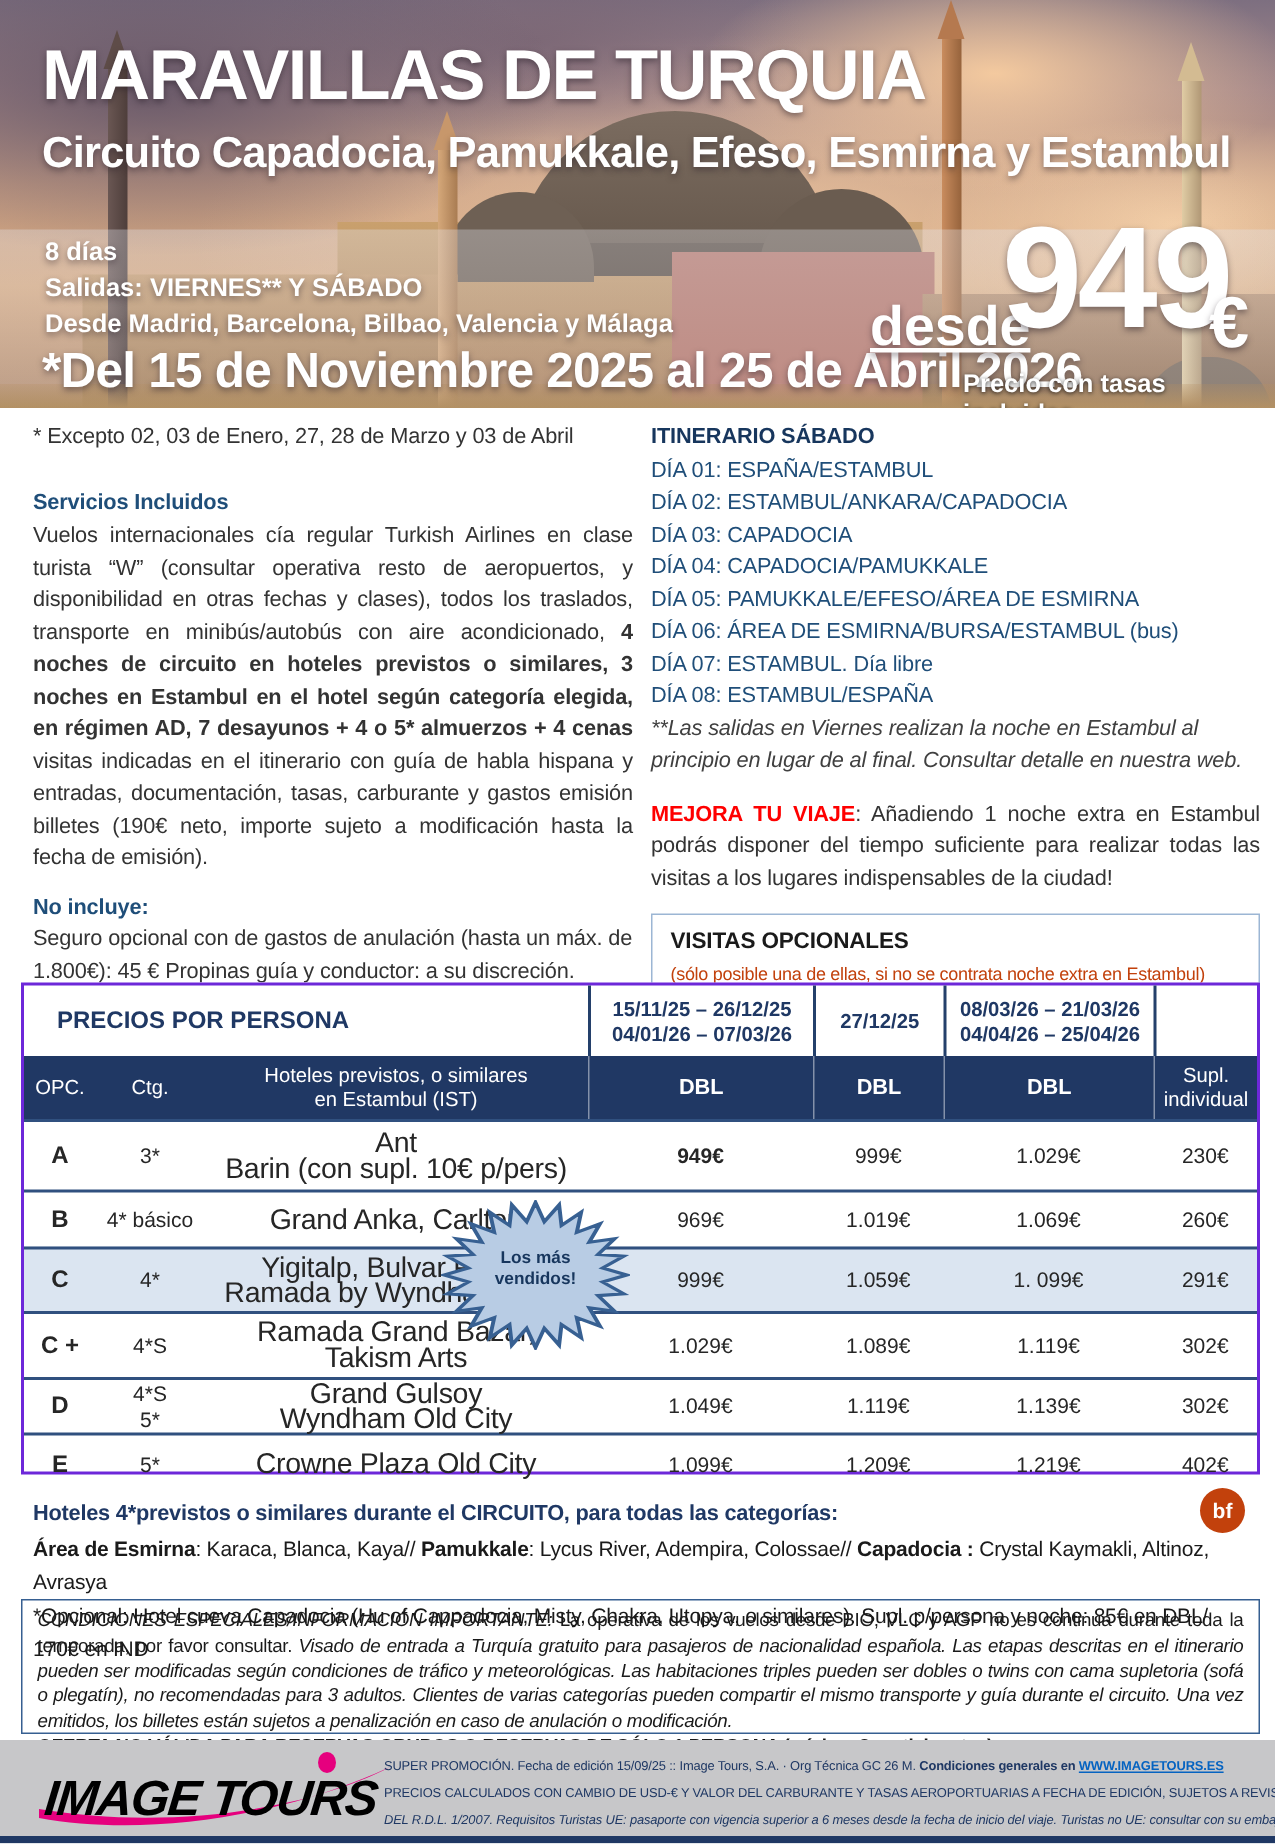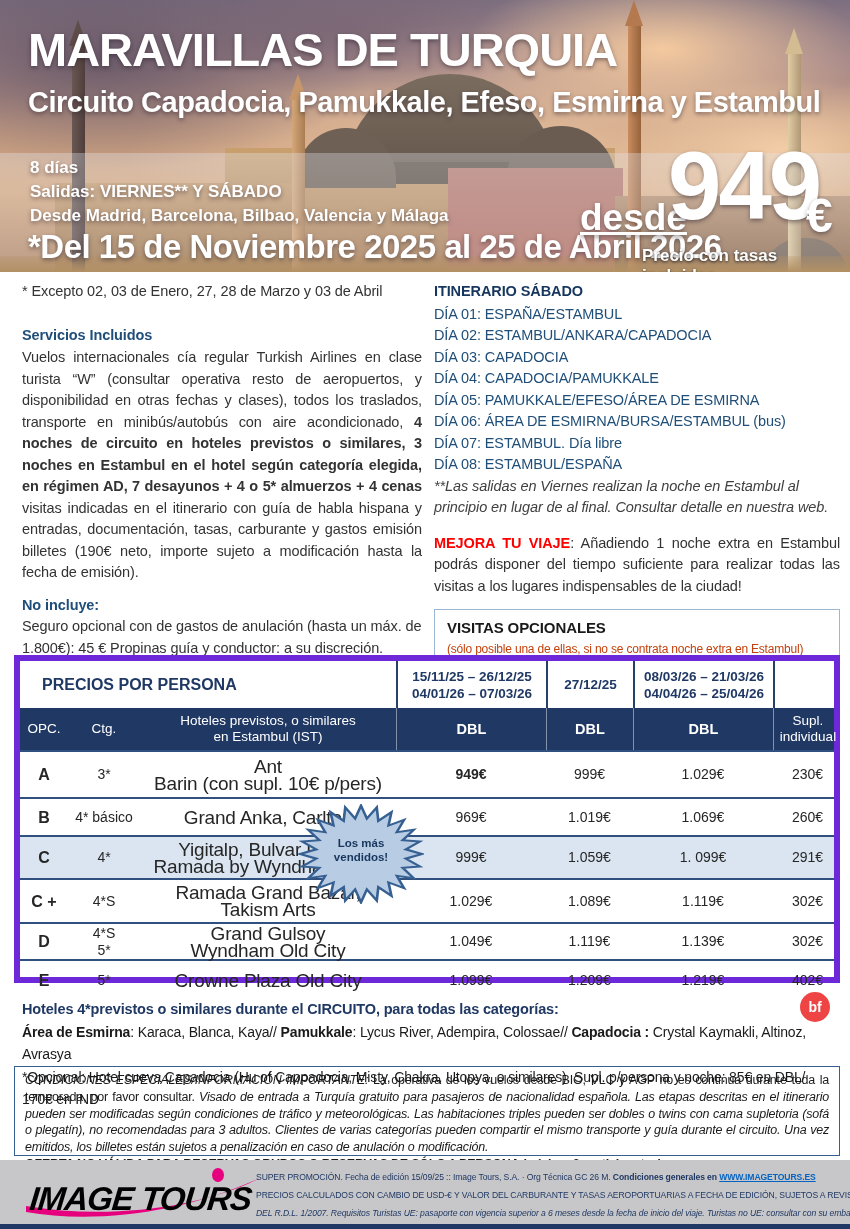--- a/index.html
+++ b/index.html
@@ -63,21 +63,21 @@
   .itin-day { color:#1f4e79; }
   .itin-note { font-style:italic; color:#404040; margin-top:0px; }
   .mejora { margin-top:14px; text-align:justify; }
   .mejora b { color:#ff0000; }
   .visitas { margin-top:12px; border:1px solid #9cb6d4; padding:7px 12px 10px 12px; background:#fff; }
   .visitas .vtitle { font-weight:bold; font-size:15px; color:#1a1a1a; }
   .visitas .vsub { font-size:12px; letter-spacing:-0.2px; color:#c2410c; }
   .visitas .vitem { font-size:15px; }
 
   
-  .ptable { position:absolute; left:14px; top:655px; width:826px; height:328px; border:6px solid #6d28d9; background:#fff; }
+  .ptable { position:absolute; left:14px; top:655px; width:826px; height:328px; border:2px solid #6d28d9; background:#fff; }
   .trow { display:grid; grid-template-columns:48px 72px 256px 150px 87px 140px 69px; align-items:center; }
   .thead1 { height:47px; }
   .thead1 .cell { height:100%; display:flex; align-items:center; justify-content:center; text-align:center; }
   .t-title { grid-column:1/4; justify-content:flex-start !important; padding-left:22px; color:#1f3864; font-weight:bold; font-size:16px; }
   .t-date { border-left:2px solid #24406b; color:#1f3864; font-weight:bold; font-size:13.5px; line-height:17px; white-space:pre-line; }
   .thead2 { height:42px; background:#203864; color:#fff; }
   .thead2 .cell { height:100%; display:flex; align-items:center; justify-content:center; text-align:center; font-size:13.5px; line-height:16px; white-space:pre-line; }
   .thead2 .vline { border-left:1px solid rgba(255,255,255,.45); }
   .thead2 .bold { font-weight:bold; font-size:14.5px; }
   .drow { border-top:2px solid #30507f; }
@@ -89,21 +89,21 @@
   .r-cp { height:44px; } .r-d { height:37px; } .r-e { height:41px; }
   .big-price { font-weight:bold; font-size:19px; }
   .badge { position:absolute; left:278px; top:143px; width:126px; height:100px; z-index:5; }
   .badge svg { width:100%; height:100%; }
   .badge .btext { position:absolute; left:0; top:32px; width:100%; text-align:center; color:#17365d; font-weight:bold; font-size:11.5px; line-height:14px; white-space:pre-line; }
 
   
   .hotels-info { position:absolute; left:22px; top:998px; width:800px; font-size:14px; line-height:22.5px; letter-spacing:-0.15px; color:#1a1a1a; }
   .hotels-info .ht { color:#1f3864; font-weight:bold; font-size:14.5px; }
   .bf-badge { position:absolute; left:800px; top:992px; width:30px; height:30px; border-radius:50%;
-    background:#ef4444; color:#fff; font-weight:bold; font-size:14px; display:flex; align-items:center; justify-content:center; }
+    background:#c2410c; color:#fff; font-weight:bold; font-size:14px; display:flex; align-items:center; justify-content:center; }
 
   
   .conditions { position:absolute; left:14px; top:1066px; width:826px; height:90px; border:1.5px solid #365f91;
     padding:5px 10px; font-size:12.5px; line-height:16.8px; letter-spacing:-0.2px; color:#1a1a1a; text-align:justify; }
   .conditions .it { font-style:italic; }
   .conditions .offer { font-weight:bold; font-style:normal; text-align:left; }
 
   
   .footer { position:absolute; left:0; top:1160px; width:850px; height:64px; background:#c7c7c9; }
   .footer-bar { position:absolute; left:0; top:1224px; width:850px; height:5px; background:#1f3864; }

